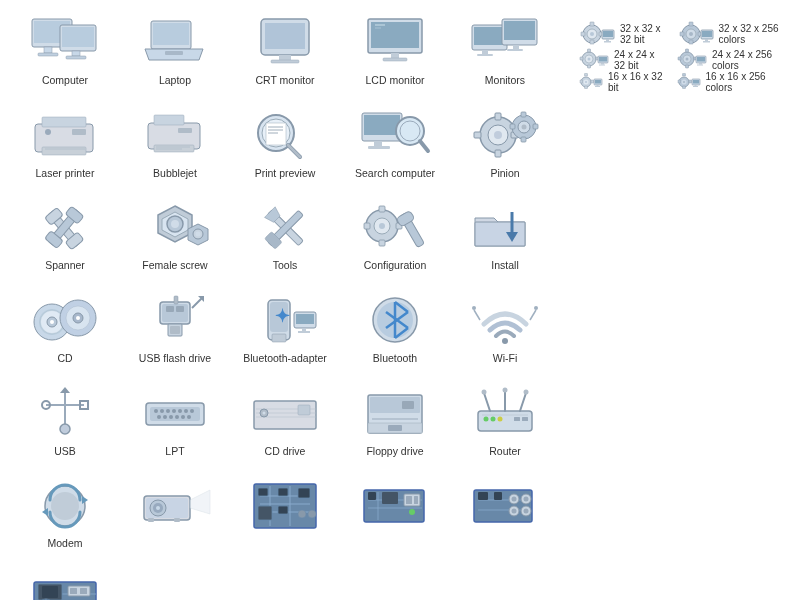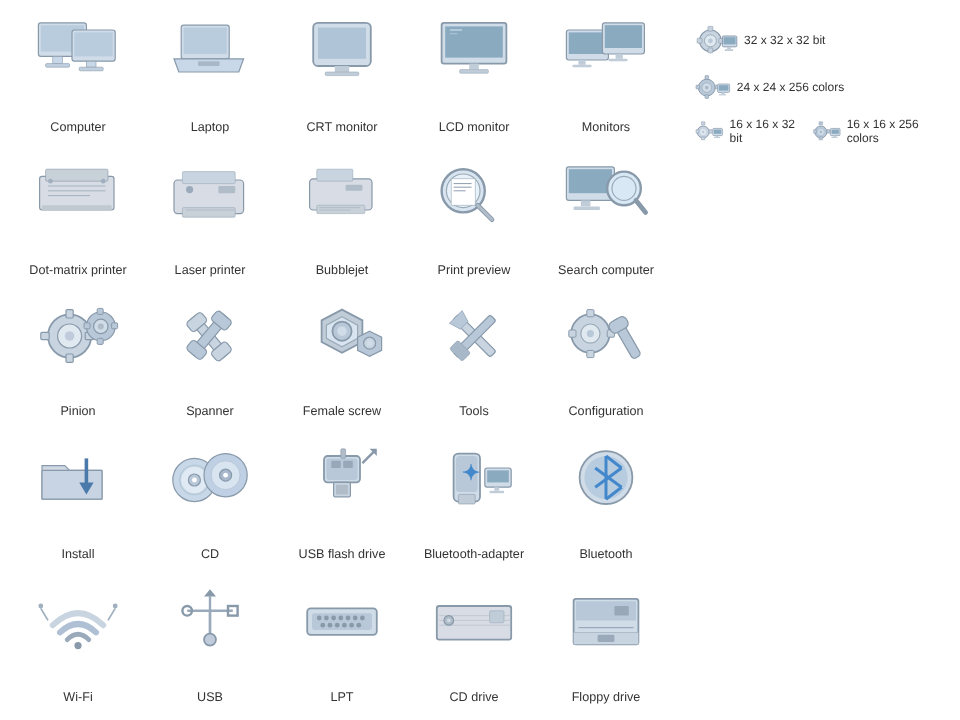--- a/index.html
+++ b/index.html
@@ -35,36 +35,34 @@
       display: flex;
       align-items: center;
       justify-content: center;
       margin-bottom: 4px;
     }
     .icon-label {
       text-align: center;
       font-size: 10.5px;
       line-height: 1.3;
       color: #333;
-      margin-top: 26px;
     }
     
     svg { overflow: visible; }
 
     .sidebar {
       width: 220px;
       padding: 10px;
       display: flex;
       flex-direction: column;
       gap: 20px;
     }
     .size-section {
       display: flex;
       flex-direction: column;
-      gap: 14px;
     }
     .size-row {
       display: flex;
       align-items: center;
       gap: 14px;
     }
     .size-item {
       display: flex;
       align-items: center;
       gap: 6px;
@@ -148,37 +146,20 @@
           <rect x="7" y="37" width="16" height="2" rx="1" fill="#c0ccd8"></rect>
           <rect x="32" y="2" width="35" height="26" rx="2" fill="#d0dce8" stroke="#8899aa" stroke-width="1"></rect>
           <rect x="34" y="4" width="31" height="19" fill="#8aaac0"></rect>
           <rect x="43" y="28" width="6" height="4" fill="#c0ccd8"></rect>
           <rect x="37" y="32" width="16" height="2" rx="1" fill="#c0ccd8"></rect>
         </svg>
       </div>
       <span class="icon-label">Monitors</span>
     </div>
 
-    <div class="icon-item">
-      <div class="icon-img">
-        <svg width="70" height="52" viewBox="0 0 70 52">
-          <rect x="3" y="12" width="62" height="28" rx="2" fill="#d8dce4" stroke="#8899aa" stroke-width="1"></rect>
-          <rect x="8" y="6" width="52" height="10" rx="1" fill="#c8d0d8" stroke="#8899aa" stroke-width="0.5"></rect>
-
-          <line x1="10" y1="20" x2="58" y2="20" stroke="#a0b0c0" stroke-width="0.8"></line>
-          <line x1="10" y1="24" x2="58" y2="24" stroke="#a0b0c0" stroke-width="0.8"></line>
-          <line x1="10" y1="28" x2="45" y2="28" stroke="#a0b0c0" stroke-width="0.8"></line>
-          <rect x="5" y="36" width="58" height="4" rx="1" fill="#c0c8d0"></rect>
-
-          <circle cx="12" cy="16" r="2" fill="#a0b0c0"></circle>
-          <circle cx="56" cy="16" r="2" fill="#a0b0c0"></circle>
-        </svg>
-      </div>
-      <span class="icon-label">Dot-matrix printer</span>
-    </div>
 
     <div class="icon-item">
       <div class="icon-img">
         <svg width="70" height="52" viewBox="0 0 70 52">
           <rect x="5" y="15" width="58" height="28" rx="3" fill="#d8dce4" stroke="#8899aa" stroke-width="1"></rect>
           <rect x="12" y="8" width="44" height="10" rx="1" fill="#c8d4e0" stroke="#9aabb8" stroke-width="0.5"></rect>
           <rect x="12" y="38" width="44" height="8" rx="1" fill="#c8d0d8" stroke="#9aabb8" stroke-width="0.5"></rect>
           <line x1="15" y1="40" x2="55" y2="40" stroke="#a0b0c0" stroke-width="0.5"></line>
           <rect x="42" y="20" width="14" height="6" rx="1" fill="#b0bcc8"></rect>
           <circle cx="18" cy="23" r="3" fill="#9aaabb"></circle>
@@ -688,23 +669,55 @@
             <rect x="1" y="12" width="4" height="4" rx="0.5" fill="#c8d4e0" stroke="#8899aa" stroke-width="0.5"></rect>
             <rect x="19" y="12" width="4" height="4" rx="0.5" fill="#c8d4e0" stroke="#8899aa" stroke-width="0.5"></rect>
 
             <rect x="22" y="10" width="12" height="9" rx="1" fill="#d0dce8" stroke="#8899aa" stroke-width="0.8"></rect>
             <rect x="23" y="11" width="10" height="6" fill="#8aaac0"></rect>
             <rect x="26" y="19" width="3" height="2" fill="#c0ccd8"></rect>
             <rect x="24" y="21" width="7" height="1.5" fill="#c0ccd8"></rect>
           </svg>
           <span class="size-label">32 x 32 x 32 bit</span>
         </div>
+        <div class="size-item">
+          <svg width="34" height="28" viewBox="0 0 34 28">
+            <circle cx="12" cy="14" r="9" fill="#b8c8d8" stroke="#8899aa" stroke-width="1"></circle>
+            <circle cx="12" cy="14" r="5" fill="#d0dce8" stroke="#9aabb8" stroke-width="0.8"></circle>
+            <circle cx="12" cy="14" r="2" fill="#a8b8c8"></circle>
+            <rect x="10" y="2" width="4" height="4" rx="0.5" fill="#b8c8d8" stroke="#8899aa" stroke-width="0.5"></rect>
+            <rect x="10" y="20" width="4" height="4" rx="0.5" fill="#b8c8d8" stroke="#8899aa" stroke-width="0.5"></rect>
+            <rect x="1" y="12" width="4" height="4" rx="0.5" fill="#b8c8d8" stroke="#8899aa" stroke-width="0.5"></rect>
+            <rect x="19" y="12" width="4" height="4" rx="0.5" fill="#b8c8d8" stroke="#8899aa" stroke-width="0.5"></rect>
+            <rect x="22" y="10" width="12" height="9" rx="1" fill="#d0dce8" stroke="#8899aa" stroke-width="0.8"></rect>
+            <rect x="23" y="11" width="10" height="6" fill="#8aaac0"></rect>
+            <rect x="26" y="19" width="3" height="2" fill="#c0ccd8"></rect>
+            <rect x="24" y="21" width="7" height="1.5" fill="#c0ccd8"></rect>
+          </svg>
+          <span class="size-label">32 x 32 x 256 colors</span>
+        </div>
       </div>
 
       <div class="size-row">
+        <div class="size-item">
+          <svg width="28" height="23" viewBox="0 0 28 23">
+            <circle cx="9" cy="11" r="7" fill="#c8d4e0" stroke="#8899aa" stroke-width="0.8"></circle>
+            <circle cx="9" cy="11" r="4" fill="#e0e8f0" stroke="#9aabb8" stroke-width="0.6"></circle>
+            <circle cx="9" cy="11" r="1.5" fill="#b8c8d8"></circle>
+            <rect x="7.5" y="1" width="3" height="3" rx="0.5" fill="#c8d4e0" stroke="#8899aa" stroke-width="0.5"></rect>
+            <rect x="7.5" y="17" width="3" height="3" rx="0.5" fill="#c8d4e0" stroke="#8899aa" stroke-width="0.5"></rect>
+            <rect x="0" y="9" width="3" height="3" rx="0.5" fill="#c8d4e0" stroke="#8899aa" stroke-width="0.5"></rect>
+            <rect x="16" y="9" width="3" height="3" rx="0.5" fill="#c8d4e0" stroke="#8899aa" stroke-width="0.5"></rect>
+            <rect x="18" y="8" width="10" height="7" rx="1" fill="#d0dce8" stroke="#8899aa" stroke-width="0.6"></rect>
+            <rect x="19" y="9" width="8" height="4.5" fill="#8aaac0"></rect>
+            <rect x="21" y="15" width="3" height="1.5" fill="#c0ccd8"></rect>
+            <rect x="19" y="16.5" width="6" height="1" fill="#c0ccd8"></rect>
+          </svg>
+          <span class="size-label">24 x 24 x 32 bit</span>
+        </div>
         <div class="size-item">
           <svg width="28" height="23" viewBox="0 0 28 23">
             <circle cx="9" cy="11" r="7" fill="#b8c8d8" stroke="#8899aa" stroke-width="0.8"></circle>
             <circle cx="9" cy="11" r="4" fill="#d0dce8" stroke="#9aabb8" stroke-width="0.6"></circle>
             <circle cx="9" cy="11" r="1.5" fill="#a8b8c8"></circle>
             <rect x="7.5" y="1" width="3" height="3" rx="0.5" fill="#b8c8d8" stroke="#8899aa" stroke-width="0.5"></rect>
             <rect x="7.5" y="17" width="3" height="3" rx="0.5" fill="#b8c8d8" stroke="#8899aa" stroke-width="0.5"></rect>
             <rect x="0" y="9" width="3" height="3" rx="0.5" fill="#b8c8d8" stroke="#8899aa" stroke-width="0.5"></rect>
             <rect x="16" y="9" width="3" height="3" rx="0.5" fill="#b8c8d8" stroke="#8899aa" stroke-width="0.5"></rect>
             <rect x="18" y="8" width="10" height="7" rx="1" fill="#d0dce8" stroke="#8899aa" stroke-width="0.6"></rect>

